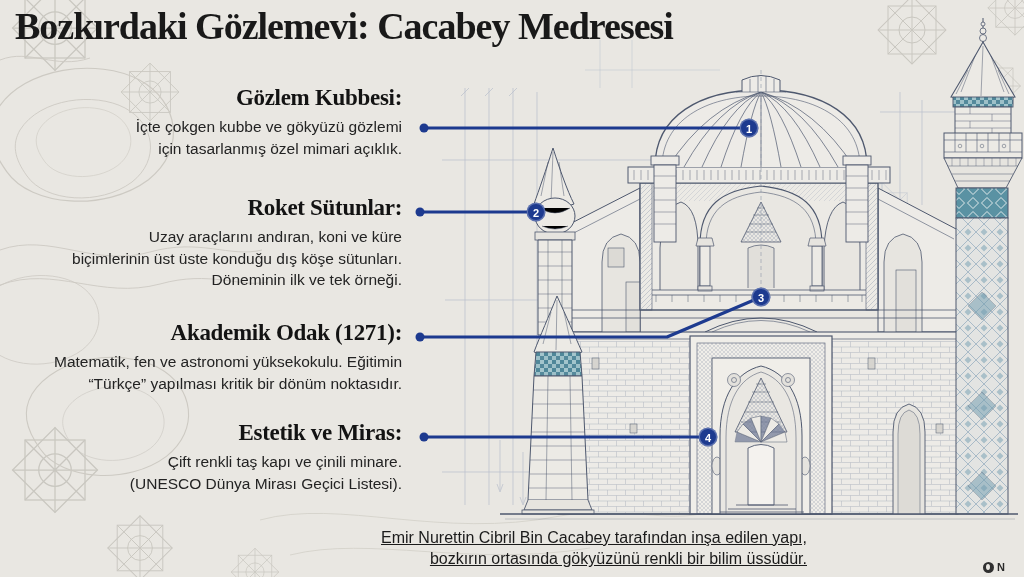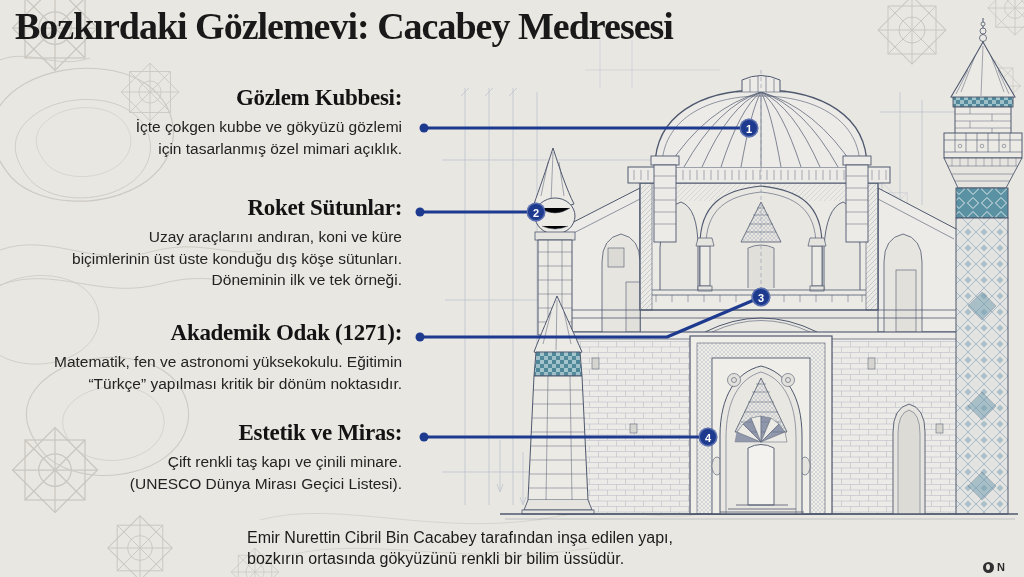--- a/index.html
+++ b/index.html
@@ -16,21 +16,21 @@
               font-weight:700;font-size:23px;letter-spacing:-.3px;color:#131313;}
   .callout p{margin:0;font-size:15.5px;line-height:1.4;color:#232323;}
   .callout p span{display:block;}
   #sec1{top:85px}#sec2{top:195px}#sec3{top:320px}#sec4{top:420px}
   .marker{position:absolute;width:19px;height:19px;border-radius:50%;
           background:var(--accent-blue,#1d3a8f);color:#fff;
           font-size:11px;font-weight:700;display:flex;align-items:center;
           justify-content:center;transform:translate(-50%,-50%);
           box-shadow:inset 0 0 0 1.5px rgba(255,255,255,.28);}
   .caption{position:absolute;left:247px;top:527px;width:560px;margin:0;
-           text-align:left;font-size:16px;line-height:1.32;color:#1b1b1b;}
+           text-align:right;font-size:16px;line-height:1.32;color:#1b1b1b;text-decoration:underline;}
   .caption span{display:block;}
   .watermark{position:absolute;left:983px;top:561px;display:flex;
              align-items:center;gap:3px;font-size:11px;font-weight:700;color:#2a2a2a;}
   .logo-dot{width:11px;height:11px;border-radius:50%;background:#303030;position:relative;}
   .logo-dot::after{content:"";position:absolute;left:2.5px;top:2.5px;width:4px;height:6px;
                    border-radius:50%;background:#e9e7e2;}
 </style>
 </head>
 <body>
 

